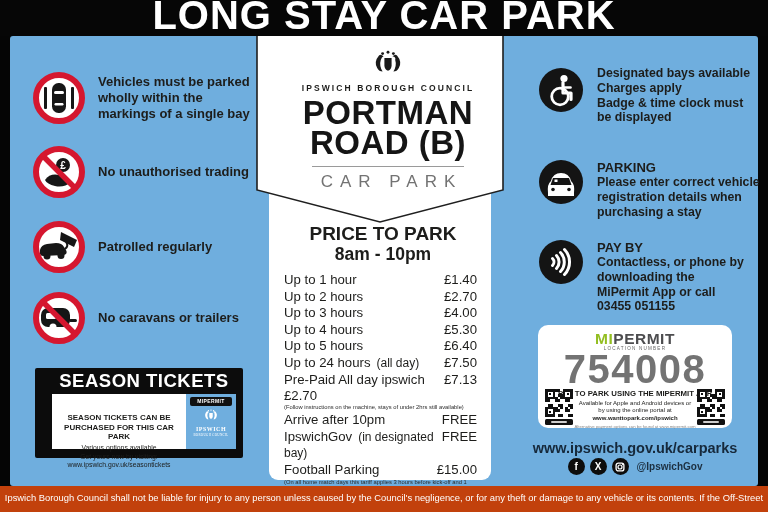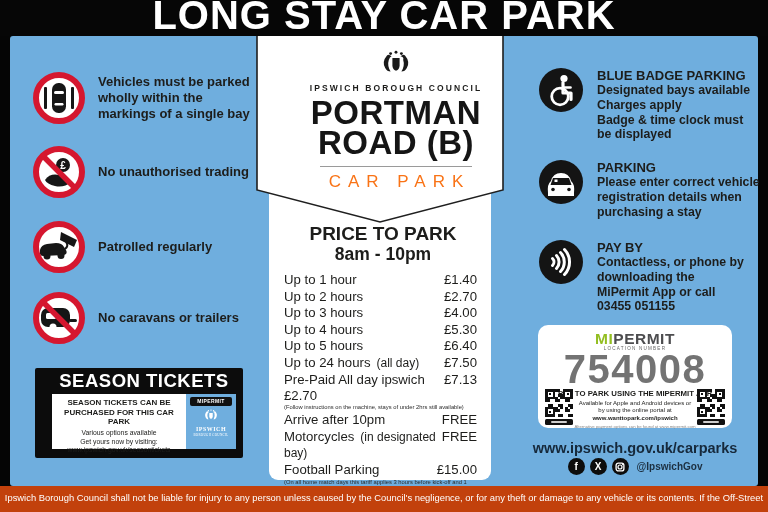--- a/index.html
+++ b/index.html
@@ -15,37 +15,37 @@
   .panel{position:absolute;left:10px;top:36px;width:748px;height:450px;background:#6FAEDE;border-radius:3px;}
   
   .rule{position:absolute;left:33px;width:235px;display:flex;align-items:center;gap:13px;}
   .rule .txt{width:160px;font-weight:bold;font-size:13px;line-height:16px;color:#1d1d1b;}
   .rule svg{flex:0 0 52px;}
   
   .season{position:absolute;left:35px;top:368px;width:198px;height:90px;background:#0c0c0c;border-radius:2px;padding-left:10px;}
   .season .shead{color:#fff;font-weight:bold;font-size:18.5px;line-height:26px;text-align:center;letter-spacing:.5px;}
   .season .sbody{display:flex;margin:0 7px;height:55px;}
   .season .swhite{flex:1;background:#fff;text-align:center;padding-top:4px;}
-  .season .swhite .h{font-weight:bold;font-size:8px;line-height:9.5px;}
+  .season .swhite .h{font-weight:bold;font-size:8px;line-height:9.5px;margin-top:15px;}
   .season .swhite .s{font-size:6.8px;line-height:8.4px;margin-top:2px;}
   .season .swhite .u{font-size:6.8px;line-height:8px;}
   .season .sblue{width:50px;background:#6FAEDE;text-align:center;padding-top:3px;}
   .season .mpbadge{width:42px;height:9px;margin:0 auto;background:#101010;border-radius:2px;
                    color:#fff;font-weight:bold;font-size:5px;line-height:9px;letter-spacing:.4px;}
   .season .sc-name{color:#fff;font-family:"Liberation Serif",serif;font-weight:bold;font-size:6px;line-height:7px;letter-spacing:.5px;}
   .season .sc-sub{color:#fff;font-family:"Liberation Serif",serif;font-size:3.2px;line-height:4px;letter-spacing:.3px;}
   
   .pricecol{position:absolute;left:269px;top:150px;width:222px;height:330px;background:#fff;border-radius:0 0 9px 9px;}
   .shield{position:absolute;left:256px;top:36px;width:248px;height:188px;}
-  .shieldtxt{position:absolute;left:272px;top:36px;width:248px;text-align:center;}
+  .shieldtxt{position:absolute;left:264px;top:36px;width:248px;text-align:center;}
   .shieldtxt .crest{margin-top:14px;}
   .shieldtxt .council{font-weight:bold;font-size:8.5px;letter-spacing:2.1px;margin-top:2px;color:#1d1d1b;}
   .shieldtxt .name{font-weight:bold;font-size:33px;line-height:29.5px;letter-spacing:.5px;margin-top:5px;color:#151515;}
   .shieldtxt .divider{width:152px;margin:9px auto 0;border-top:1.4px solid #9a9a9a;}
-  .shieldtxt .sub{font-size:17px;letter-spacing:7px;padding-left:7px;margin-top:5px;color:#f97316;}
+  .shieldtxt .sub{font-size:17px;letter-spacing:7px;padding-left:7px;margin-top:5px;color:#737373;}
   .prices{position:absolute;left:269px;top:224px;width:228px;}
   .ptitle{text-align:center;font-weight:bold;font-size:19px;line-height:20px;}
   .phours{text-align:center;font-weight:bold;font-size:17.5px;line-height:19px;margin-top:1px;}
   .prows{margin-top:8px;padding:0 20px 0 15px;}
   .prow{display:flex;justify-content:space-between;align-items:baseline;font-size:13.2px;line-height:15.6px;}
   .psuffix{font-size:12px;margin-left:6px;}
   .pnote{font-size:5.8px;line-height:6.4px;margin:0 0 2px;color:#2a2a2a;}
   .pfoot{text-align:center;font-size:6.4px;margin-top:6px;color:#2a2a2a;}
   
   .info{position:absolute;left:537px;display:flex;align-items:flex-start;gap:12px;}
@@ -220,42 +220,41 @@
         </div>
       <div class="prow">
           <span>£2.70</span>
         </div>
       <div class="pnote">(Follow instructions on the machine, stays of under 2hrs still available)</div>
       <div class="prow">
           <span><span>Arrive after 10pm</span><span class="psuffix"></span></span>
           <span>FREE</span>
         </div>
       <div class="prow">
-          <span><span>Motorcycles</span><span class="psuffix">(in designated bay)</span></span>
+          <span><span>IpswichGov</span><span class="psuffix">(in designated bay)</span></span>
           <span>FREE</span>
         </div>
       <div class="prow">
           <span><span>Football Parking</span><span class="psuffix"></span></span>
           <span>£15.00</span>
         </div>
       <div class="pnote">(On all home match days this tariff applies 3 hours before kick-off and 1 hour after kick-off)</div>
     </div>
     <div class="pfoot">A convenience fee is charged for using MiPermit</div>
   </div>
 
   <div class="info" style="top:66px;">
     <svg width="48" height="48" viewBox="0 0 48 48">
       <circle cx="24" cy="24" r="22" fill="#141414"></circle>
       <circle cx="27" cy="12.5" r="3.6" fill="#fff"></circle>
       <path d="M26,16.5 V27 H34 V33.5" stroke="#fff" stroke-width="3.2" fill="none" stroke-linecap="round" stroke-linejoin="round"></path>
       <path d="M26,21.5 h7.5" stroke="#fff" stroke-width="2.6" stroke-linecap="round"></path>
       <circle cx="23" cy="30.5" r="8.3" stroke="#fff" stroke-width="2.8" fill="none"></circle>
     </svg>
     <div class="itxt w1">
-      <div class="ih">BLUE BADGE PARKING</div>
       <div class="il">Designated bays available</div>
       <div class="il">Charges apply</div>
       <div class="il">Badge &amp; time clock must be displayed</div>
     </div>
   </div>
 
   <div class="info" style="top:158px;">
     <svg width="48" height="48" viewBox="0 0 48 48">
       <circle cx="24" cy="24" r="22" fill="#141414"></circle>
       <path d="M11,35 q-1,-9 3,-12 q2,-8 10,-8 q8,0 10,8 q4,3 3,12 l0,3 h-26 z" fill="#fff"></path>

